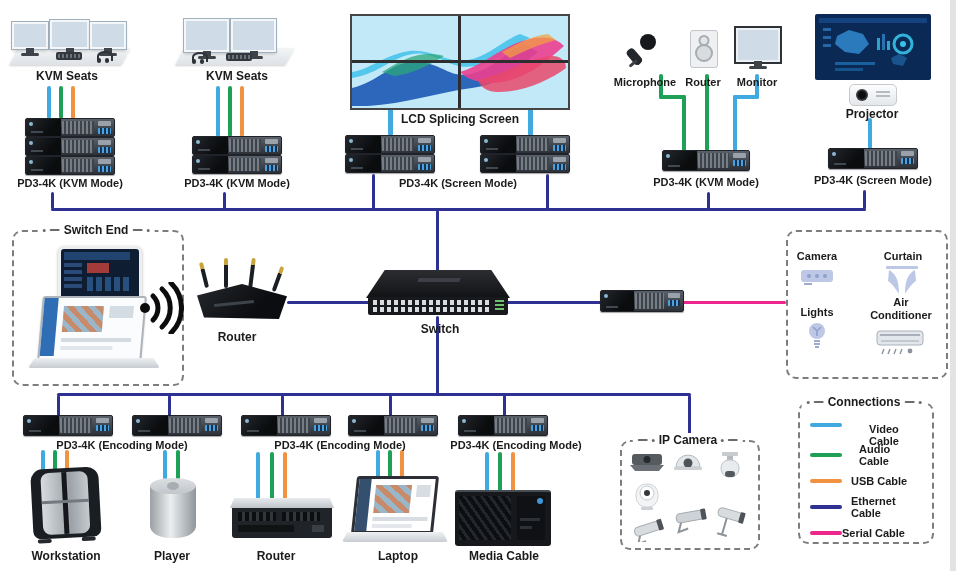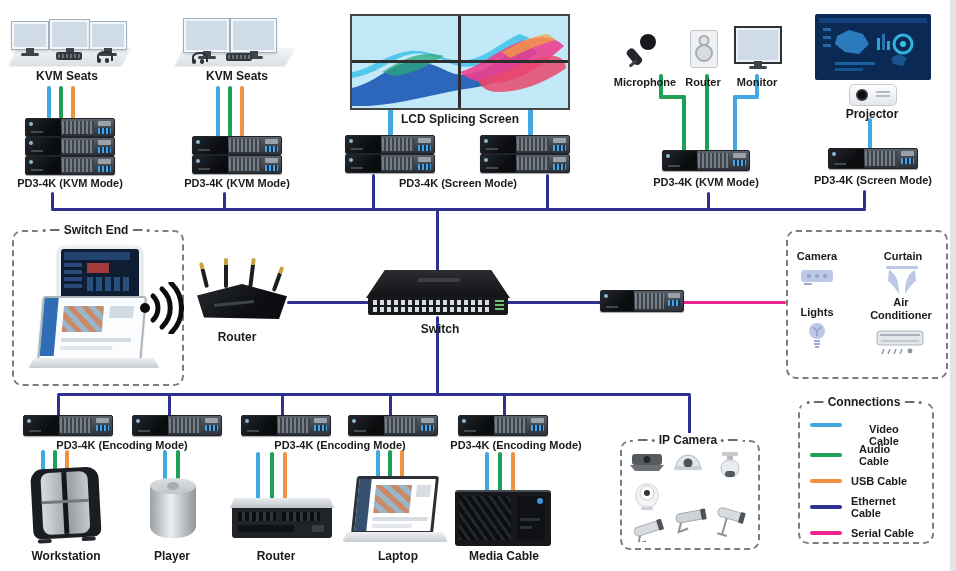--- a/index.html
+++ b/index.html
@@ -511,21 +511,21 @@
     <div style="font:700 11px 'Liberation Sans',sans-serif;color:#1b1b1b;">Audio Cable</div>
   </div>
   <div class="abs" style="left:810px;top:475px;width:112px;height:12px;display:flex;align-items:center;gap:9px;">
     <div style="width: 32px; height: 4px; border-radius: 2px; flex: 0 0 auto; background: rgb(240, 146, 63);"></div>
     <div style="font:700 11px 'Liberation Sans',sans-serif;color:#1b1b1b;">USB Cable</div>
   </div>
   <div class="abs" style="left:810px;top:501px;width:112px;height:12px;display:flex;align-items:center;gap:9px;">
     <div style="width: 32px; height: 4px; border-radius: 2px; flex: 0 0 auto; background: rgb(46, 49, 146);"></div>
     <div style="font:700 11px 'Liberation Sans',sans-serif;color:#1b1b1b;">Ethernet Cable</div>
   </div>
-  <div class="abs" style="left:810px;top:527px;width:112px;height:12px;display:flex;align-items:center;gap:9px;">
+  <div class="abs" style="left:810px;top:527px;width:112px;height:12px;display:flex;align-items:center;">
     <div style="width: 32px; height: 4px; border-radius: 2px; flex: 0 0 auto; background: rgb(236, 38, 140);"></div>
     <div style="font:700 11px 'Liberation Sans',sans-serif;color:#1b1b1b;">Serial Cable</div>
   </div>
 
   <div class="lbl big" style="left:67px;top:69px;">KVM Seats</div>
   <div class="lbl big" style="left:237px;top:69px;">KVM Seats</div>
   <div class="lbl big" style="left:460px;top:112px;">LCD Splicing Screen</div>
   <div class="lbl" style="left:645px;top:76px;">Microphone</div>
   <div class="lbl" style="left:703px;top:76px;">Router</div>
   <div class="lbl" style="left:757px;top:76px;">Monitor</div>

